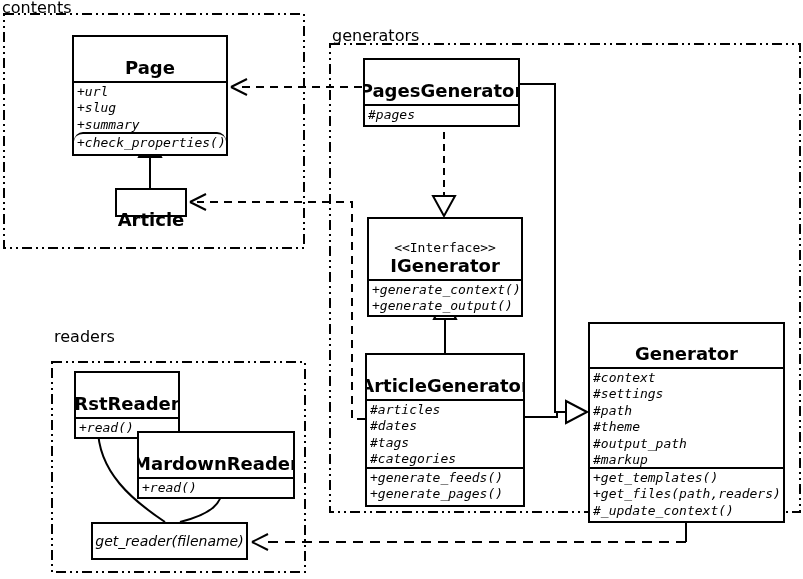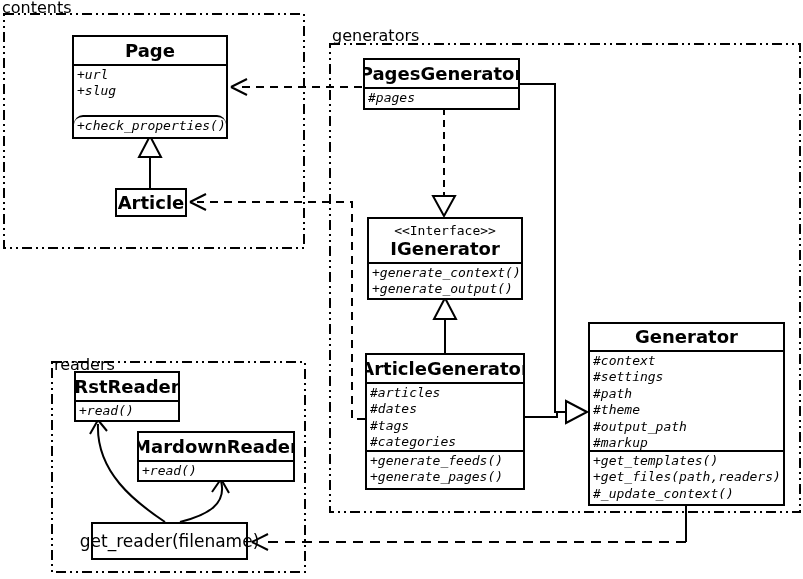--- a/index.html
+++ b/index.html
@@ -32,20 +32,21 @@
   .sec + .sec { border-top: 2px solid #000; }
   .title-sec {
     display: flex;
     flex-direction: column;
     align-items: center;
     justify-content: center;
     font-weight: bold;
     font-size: 18px;
     line-height: 20px;
     text-align: center;
+    margin-top: 17px;
   }
   .stereotype {
     font-family: "DejaVu Sans Mono", monospace;
     font-weight: normal;
     font-size: 13px;
     line-height: 16px;
   }
   .row {
     font-family: "DejaVu Sans Mono", monospace;
     font-size: 13px;
@@ -55,22 +56,23 @@
     font-style: italic;
   }
   .plainbox {
     position: absolute;
     z-index: 2;
     border: 2px solid #000;
     background: #fff;
     display: flex;
     align-items: center;
     justify-content: center;
-    font-size: 17px;
+    font-size: 14px;
     white-space: nowrap;
+    font-style: italic;
   }
 </style>
 </head>
 <body>
 
 <div id="canvas">
 
   <svg id="wires" width="803" height="579" viewBox="0 0 803 579">
 
     <rect x="4" y="14" width="300" height="234" fill="none" stroke="#000" stroke-width="2" stroke-dasharray="10,4,2,4,2,4"></rect>
@@ -102,27 +104,28 @@
 
     <path d="M165,522 C135,502 96,472 98,424" fill="none" stroke="#000" stroke-width="2"></path>
     <path d="M98,420 L90,434 M98,420 L107,431" fill="none" stroke="#000" stroke-width="2"></path>
 
     <path d="M180,522 C208,515 227,504 221,481" fill="none" stroke="#000" stroke-width="2"></path>
     <path d="M221,479 L212,492 M221,479 L229,493" fill="none" stroke="#000" stroke-width="2"></path>
   </svg>
 
   <div class="pkg-label" style="left:2px; top:0px;">contents</div>
   <div class="pkg-label" style="left:332px; top:28px;">generators</div>
-  <div class="pkg-label" style="left:54px; top:357px;">readers</div>
+  <div class="pkg-label" style="left:54px; top:329px;">readers</div>
 
   <div class="classbox" style="left:72px; top:35px; width:156px;">
     <div class="sec title-sec" style="height:27px;">Page</div>
     <div class="sec" style="height:51px; padding-top:1px;">
       <div class="row">+url</div>
       <div class="row">+slug</div>
+      <div class="row">+summary</div>
     </div>
     <div class="sec" style="height:22px; padding-top:1px;border-radius:9px;">
       <div class="row">+check_properties()</div>
     </div>
   </div>
 
   <div class="classbox" style="left:115px; top:188px; width:72px; height:29px;">
     <div class="sec title-sec" style="height:25px;">Article</div>
   </div>
 

